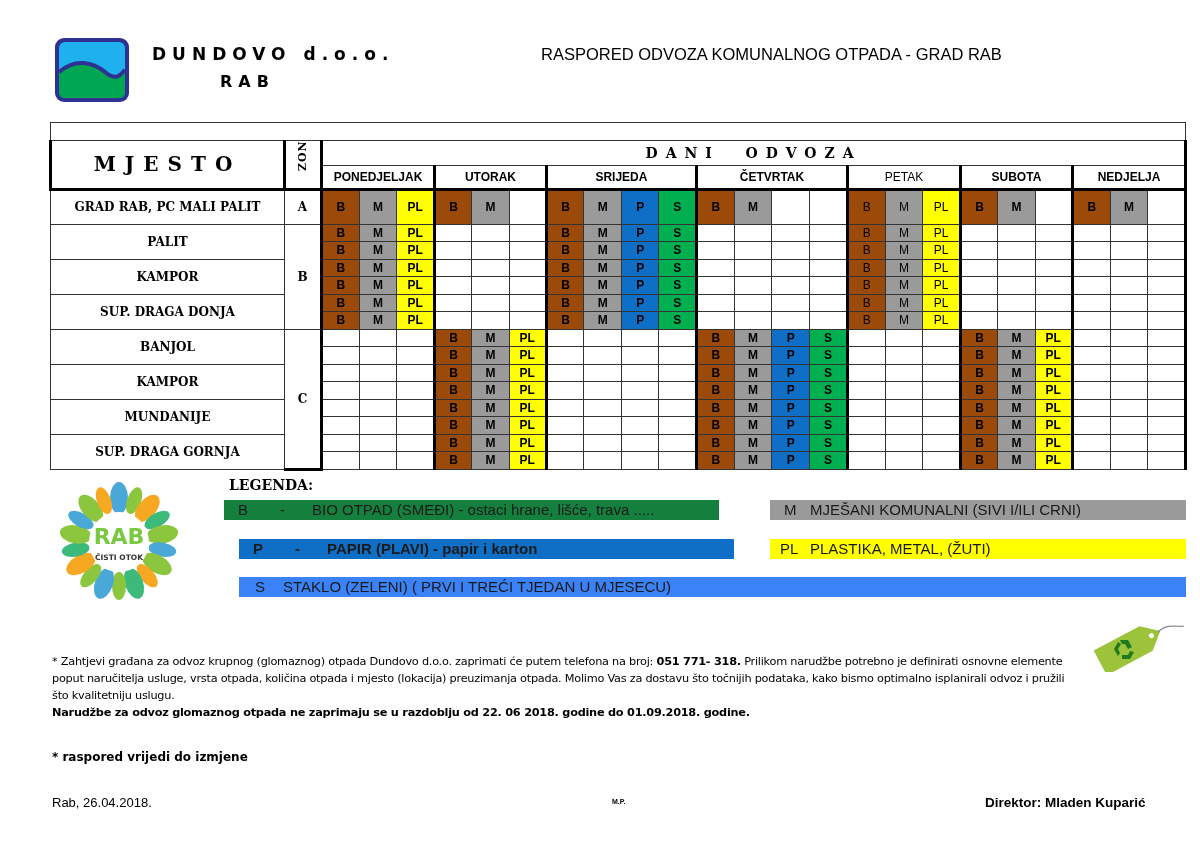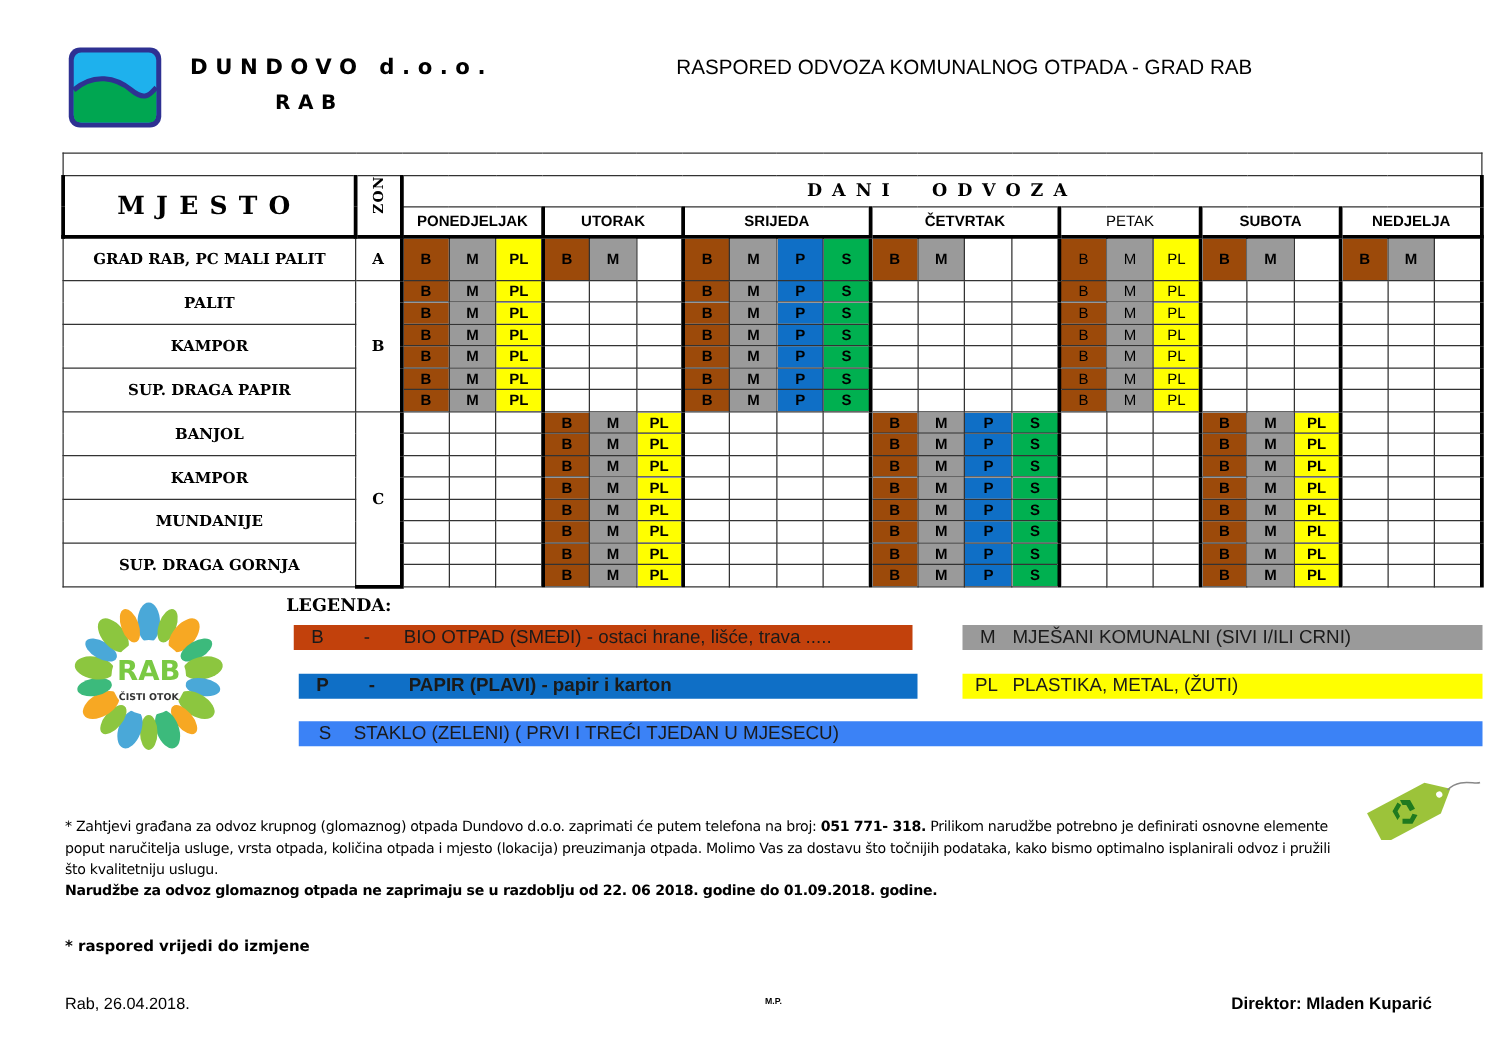--- a/index.html
+++ b/index.html
@@ -26,21 +26,21 @@
   .dayh{font-size:10.5px;height:22px !important;border-bottom:3px solid #000 !important;}
   .dleft{border-left:3px solid #000 !important;}
   .gtop td{border-top:3px solid #000;}
   .lastrow td{border-bottom:3px solid #000;}
   .rend{border-right:3px solid #000 !important;}
   
   #recycle-logo{left:58px;top:470px;width:122px;height:152px;}
   #legend-title{left:229px;top:477px;font-family:"DejaVu Serif",serif;font-weight:bold;font-size:14px;}
   .leg{position:absolute;height:20px;line-height:20px;font-size:15px;color:#1a1a1a;}
   .leg .k{display:inline-block;}
-  #leg-B{left:235px;top:500px;width:495px;background:#c2410c;}
+  #leg-B{left:224px;top:500px;width:495px;background:#15803d;}
   #leg-P{left:239px;top:539px;width:495px;background:#0f6fc6;font-weight:bold;}
   #leg-S{left:239px;top:577px;width:947px;background:#3b82f6;}
   #leg-M{left:770px;top:500px;width:416px;background:#9a9a9a;}
   #leg-PL{left:770px;top:539px;width:416px;background:#ffff00;}
   #tag{left:1088px;top:614px;width:100px;height:58px;}
   
   #notes{left:52px;top:653px;width:1030px;font-family:"DejaVu Sans",sans-serif;font-size:11.3px;line-height:17px;letter-spacing:-0.25px;}
   #notes p{margin:0;}
   #note-validity{left:52px;top:750px;font-family:"DejaVu Sans",sans-serif;font-size:12px;font-weight:bold;}
   #footer-date{left:52px;top:795px;font-size:13px;}
@@ -233,21 +233,21 @@
           <td class="M" style="font-weight: normal;">M</td>
           <td class="PL" style="font-weight: normal;">PL</td>
           <td class="dleft"></td>
           <td class=""></td>
           <td class=""></td>
           <td class="dleft"></td>
           <td class=""></td>
           <td class="rend"></td>
         </tr>
         <tr class="gtop">
-          <td rowspan="2" class="place">SUP. DRAGA PAPIR</td>
+          <td rowspan="2" class="place">SUP. DRAGA DONJA</td>
           <td class="dleft B">B</td>
           <td class="M">M</td>
           <td class="PL">PL</td>
           <td class="dleft"></td>
           <td class=""></td>
           <td class=""></td>
           <td class="dleft B">B</td>
           <td class="M">M</td>
           <td class="P">P</td>
           <td class="S">S</td>

